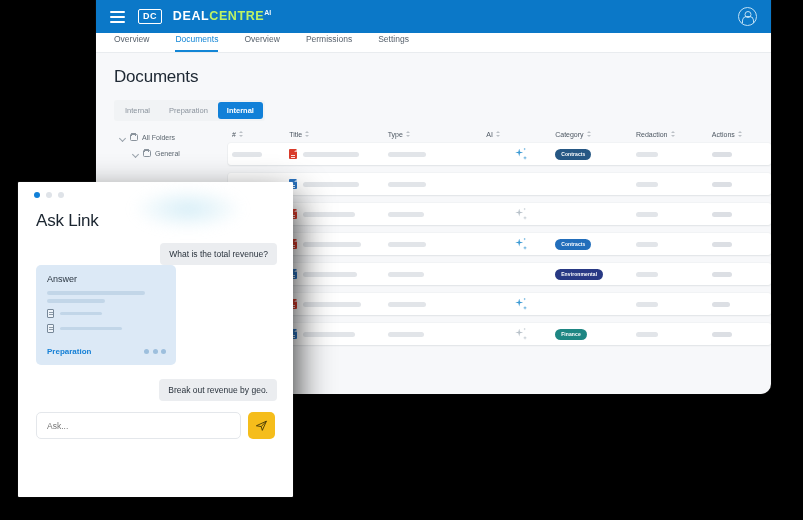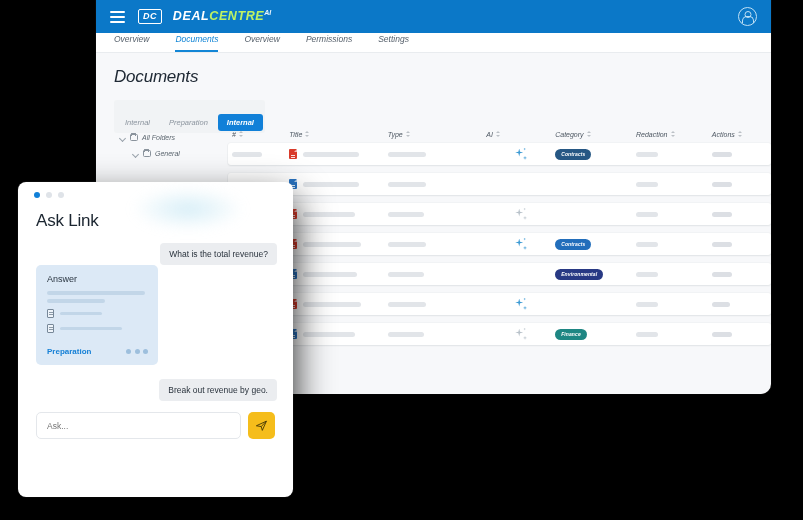--- a/index.html
+++ b/index.html
@@ -11,21 +11,20 @@
   }
   #stage { position: relative; width: 803px; height: 520px; background: #000; }
 
   
   #app-window {
     position: absolute; left: 96px; top: 0px; width: 675px; height: 394px;
     background: #f7f8fa;
     border-radius: 0 0 10px 10px;
     overflow: hidden;
     box-shadow: 0 14px 34px rgba(0,0,0,0.85), 0 0 0 1px rgba(255,255,255,0.04);
-    font-style: italic;
   }
 
   
   #app-header {
     height: 33px; background: #0b78c8;
     display: flex; align-items: center; padding: 0 14px;
   }
   .hamburger { width: 15px; display: flex; flex-direction: column; gap: 3px; cursor: pointer; }
   .hamburger span { display: block; height: 2px; background: #fff; border-radius: 1px; }
   .logo-box {
@@ -55,21 +54,21 @@
   
   #page-body { padding: 14px 18px 0 18px; position: relative; height: 333px; }
   #page-title { font-size: 17px; font-weight: normal; color: #202a35; letter-spacing: -0.2px; }
 
   
   #segmented {
     margin-top: 13px; display: inline-flex; background: #f1f3f5;
     border-radius: 3px; padding: 2px; gap: 1px;
   }
   .seg-btn {
-    font-size: 7.5px; color: #8b949e; padding: 4px 9px; border-radius: 3px; cursor: pointer; white-space: nowrap; margin-top: 12px;
+    font-size: 7.5px; color: #8b949e; padding: 4px 9px; border-radius: 3px; cursor: pointer; white-space: nowrap;
   }
   .seg-btn.active { background: #1180d8; color: #fff; font-weight: bold; }
 
   
   #folder-tree { position: absolute; left: 24px; top: 81px; width: 105px; }
   .folder-row { display: flex; align-items: center; gap: 4px; font-size: 7px; color: #5c666f; margin-bottom: 9px; cursor: pointer; }
   .folder-row.indent { padding-left: 13px; }
   .chev { width: 6px; height: 6px; position: relative; flex: 0 0 auto; }
   .chev::after { content:""; position:absolute; left:0; top:1px; width:4px; height:4px; border-right:1px solid #99a2ab; border-bottom:1px solid #99a2ab; transform: rotate(45deg); }
   .folder-ic { width: 8px; height: 6.5px; border: 1px solid #7d8token; flex: 0 0 auto; }
@@ -122,39 +121,39 @@
 
   
   .badge {
     font-size: 5px; color: #fff; padding: 2.5px 6px; border-radius: 7px;
     letter-spacing: 0.1px; white-space: nowrap; font-weight: bold; opacity: 0.95;
   }
 
   
   #chat-panel {
     position: absolute; left: 18px; top: 182px; width: 275px; height: 315px;
-    background: #fff; border-radius: 8px; overflow: hidden;
+    background: #fff; border-radius: 1px; overflow: hidden;
     box-shadow: 0 18px 38px rgba(0,0,0,0.9), 0 0 0 1px rgba(255,255,255,0.05);
   }
   #chat-dots { display: flex; gap: 6px; padding: 10px 0 0 16px; }
   .wdot { width: 6px; height: 6px; border-radius: 50%; background: #dfe3e8; }
   .wdot.active { background: #1180d8; }
   #chat-title { font-size: 17px; color: #1b2530; padding: 13px 0 0 18px; letter-spacing: -0.2px; }
   #chat-glow {
     position: absolute; left: 115px; top: 6px; width: 110px; height: 42px;
     background: radial-gradient(ellipse at center, rgba(182,224,240,0.55) 0%, rgba(255,255,255,0) 72%);
     filter: blur(6px); pointer-events: none;
   }
   .user-bubble {
     background: #ebedf0; color: #2a333d; font-size: 8.5px;
     padding: 6px 9px; border-radius: 4px; display: inline-block;
     margin-right: 16px; float: right; clear: both;
   }
   #answer-card {
-    clear: both; margin: 12px 0 0 18px; width: 122px;
+    clear: both; margin: 12px 0 0 18px; width: 140px;
     background: #dce9f6; border-radius: 5px; padding: 9px 10px 9px 11px;
   }
   #answer-label { font-size: 9px; color: #2b3642; margin-bottom: 7px; }
   .ans-line { height: 4px; border-radius: 2px; background: #c2d6e8; margin-bottom: 4px; }
   .cite-row { display: flex; align-items: center; gap: 6px; margin-top: 6px; }
   .cite-ic { width: 7px; height: 9px; border: 1px solid #778899; border-radius: 1px; background: #eef4fa; position: relative; flex:0 0 auto; }
   .cite-ic::before { content:""; position:absolute; left:1.3px; top:2.2px; width:3.4px; height:0.8px; background:#8b9aa8; box-shadow: 0 2px 0 #8b9aa8; }
   .cite-line { height: 3.4px; border-radius: 2px; background: #c2d6e8; }
   #regen-row { display: flex; align-items: center; justify-content: space-between; margin-top: 14px; }
   #regen-link { font-size: 8px; color: #1680d6; font-weight: bold; cursor: pointer; }

